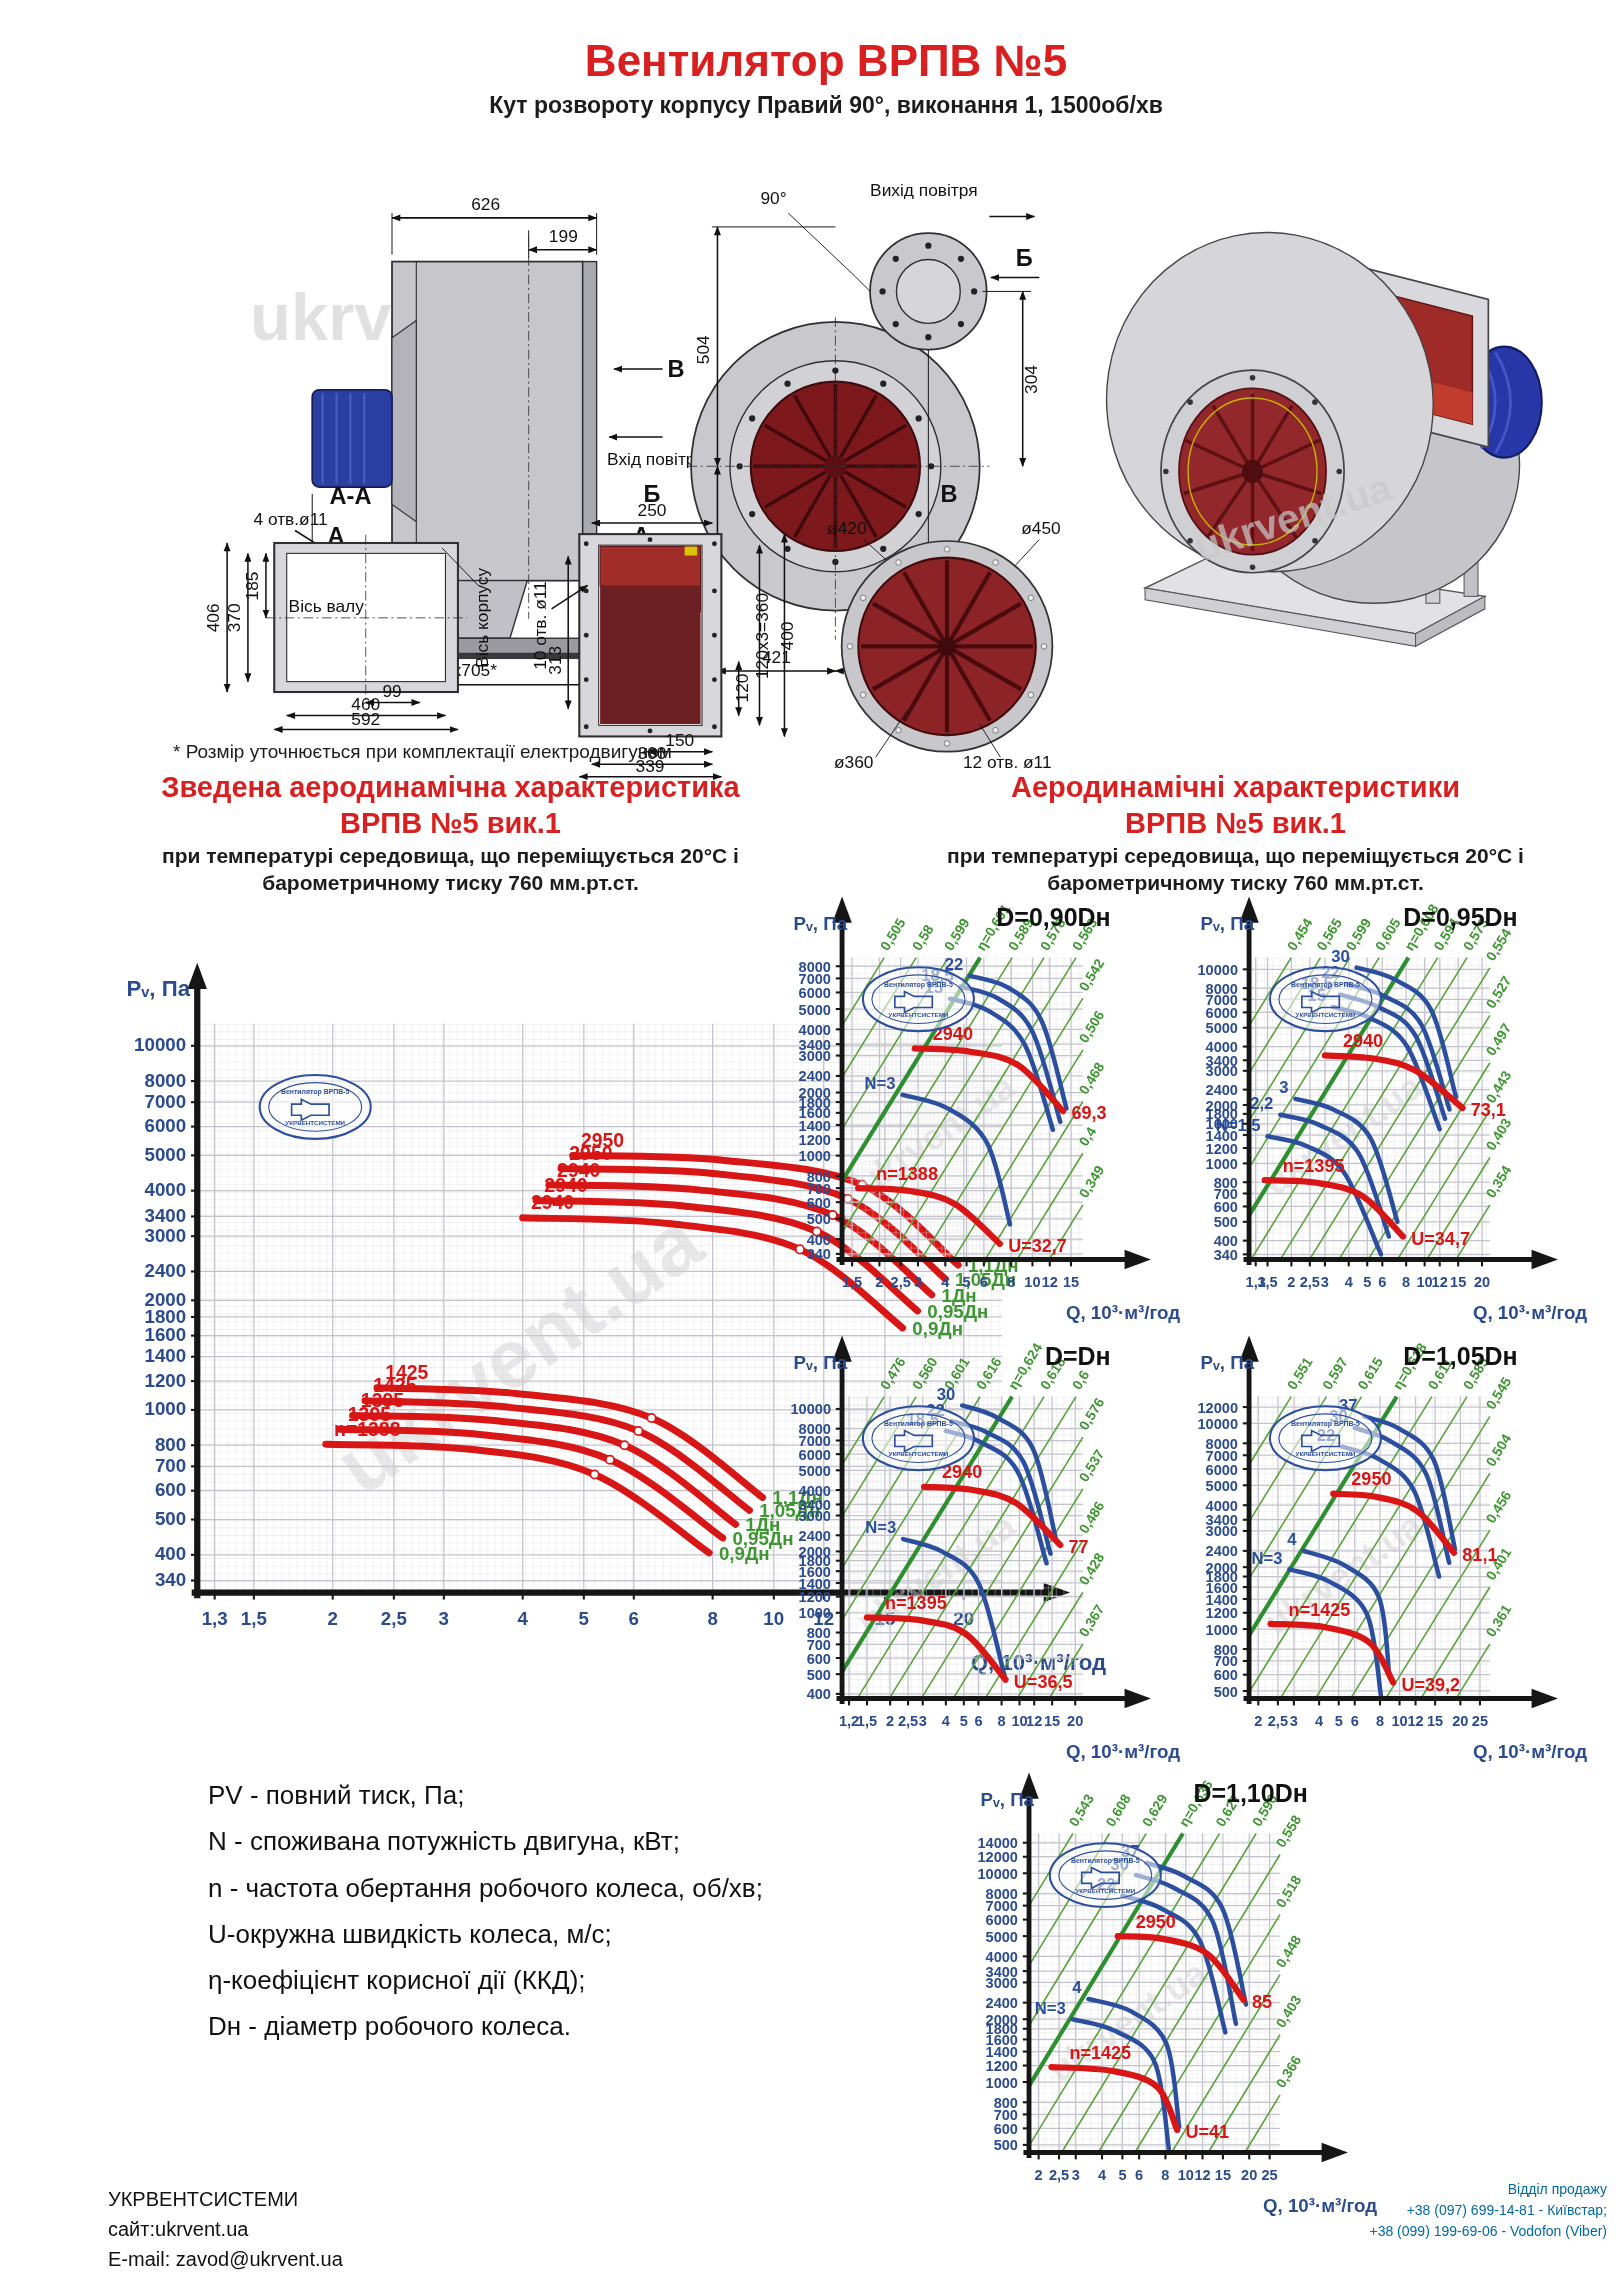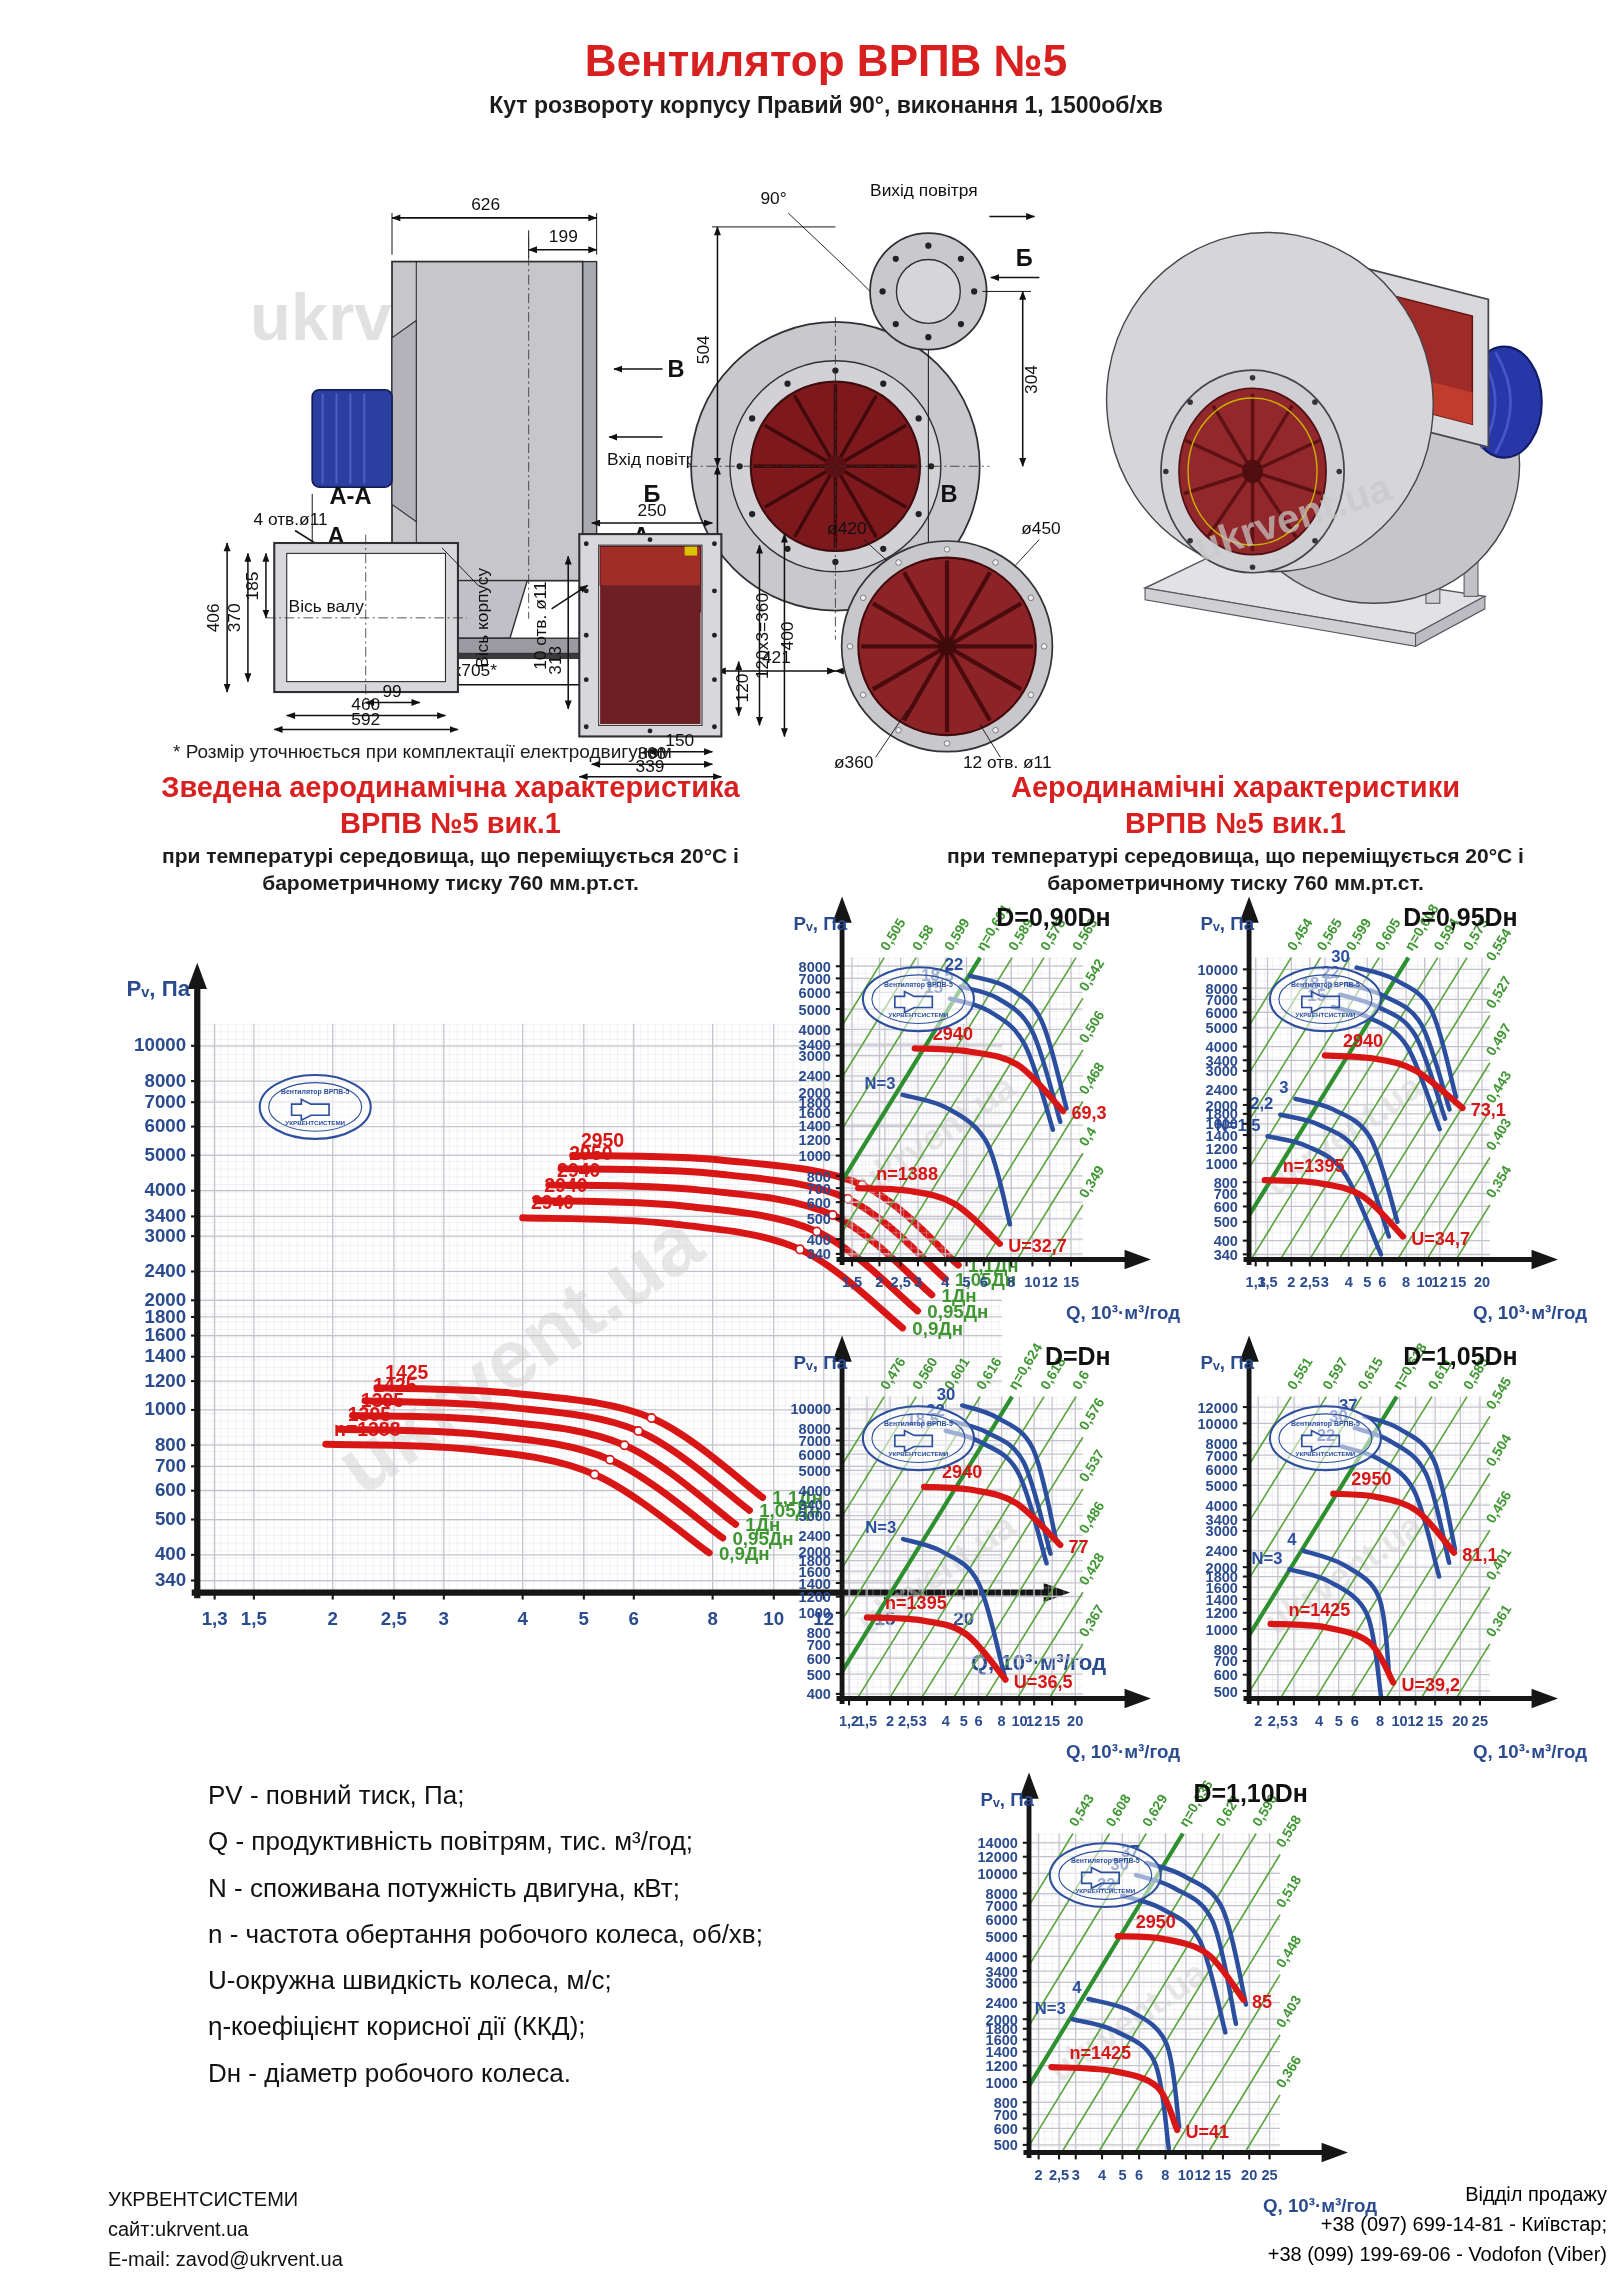--- a/index.html
+++ b/index.html
@@ -8,21 +8,21 @@
   .abs{position:absolute;}
   .page-title{left:0;right:0;top:36px;text-align:center;font-size:44px;font-weight:bold;color:#d92020;}
   .page-subtitle{left:0;right:0;top:92px;text-align:center;font-size:23px;font-weight:bold;color:#1c1c1c;}
   .sec-head{width:763px;text-align:center;}
   .sec-head .r1{font-size:29px;font-weight:bold;color:#d92020;line-height:1.25;}
   .sec-head .r2{font-size:21px;font-weight:bold;color:#1c1c1c;line-height:1.3;}
   .footnote{font-size:19px;color:#1c1c1c;margin-top:26px;}
   .legend-block{font-size:26px;color:#111;}
   .legend-block div{margin-bottom:15.3px;}
   .footer-left{font-size:20px;color:#111;line-height:1.5;}
-  .footer-right{font-size:20px;color:#000000;line-height:1.5;text-align:right;}
+  .footer-right{font-size:14px;color:#0369a1;line-height:1.5;text-align:right;}
   .wm{color:#c9c9c9;opacity:.55;font-weight:bold;pointer-events:none;}
   svg{overflow:visible;}
   svg text{font-family:"Liberation Sans",sans-serif;}
   .dimt{font-size:25px;fill:#111;}
   .dimtr{font-size:25px;fill:#111;}
   .viewt{font-size:34px;font-weight:bold;fill:#111;}
   .dim{stroke:#111;stroke-width:2.2;}
   .ext{stroke:#111;stroke-width:1.4;}
   .thin{stroke:#111;stroke-width:1.3;fill:none;}
   .cl{stroke:#333;stroke-width:1.2;stroke-dasharray:14 5 3 5;fill:none;}
@@ -1320,21 +1320,20 @@
             <ellipse cx="0" cy="0" rx="67" ry="35" fill="none" stroke="#2d4f9e" stroke-width="1.6"></ellipse>
             <path d="M-34 -4 h14 v-7 l14 7 h26 v16 h-26 l-14 7 v-7 h-14 z" fill="none" stroke="#2d4f9e" stroke-width="2.4"></path>
             <text x="0" y="-18" style="font-size:10px;font-weight:bold;fill:#2d4f9e" text-anchor="middle">Вентилятор ВРПВ-5</text>
             <text x="0" y="26" style="font-size:9px;font-weight:bold;fill:#2d4f9e" text-anchor="middle">УКРВЕНТСИСТЕМИ</text>
           </g>
         </g>
       </svg></div>
 
   <div class="abs legend-block" style="left:208px;top:1780px;">
     <div>PV - повний тиск, Па;</div>
-    <div>Q - продуктивність повітрям, тис. м³/год;</div>
     <div>N - споживана потужність двигуна, кВт;</div>
     <div>n - частота обертання робочого колеса, об/хв;</div>
     <div>U-окружна швидкість колеса, м/с;</div>
     <div>η-коефіцієнт корисної дії (ККД);</div>
     <div>Dн - діаметр робочого колеса.</div>
   </div>
 
   <div class="abs footer-left" style="left:108px;top:2184px;">
     <div>УКРВЕНТСИСТЕМИ</div>
     <div>сайт:ukrvent.ua</div>

